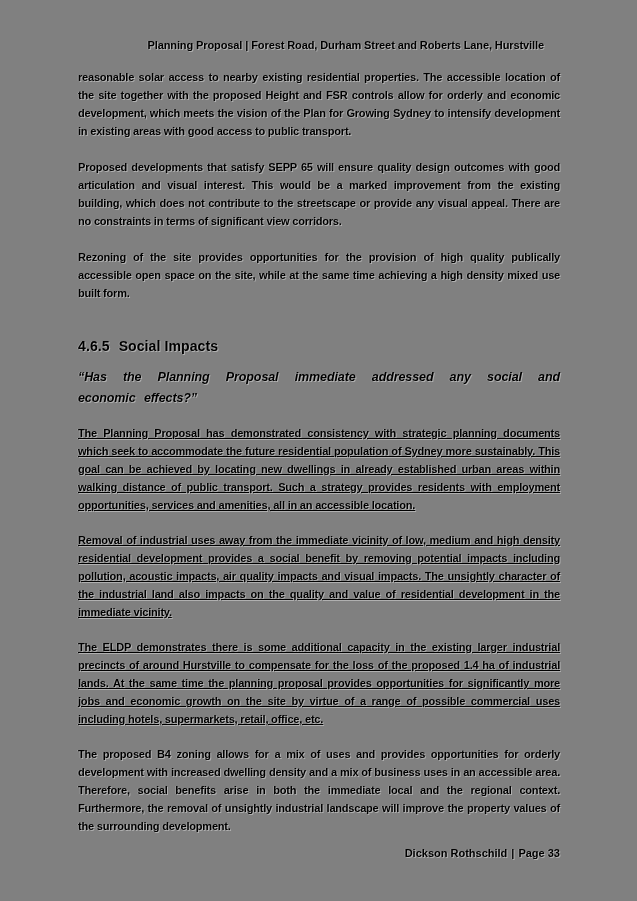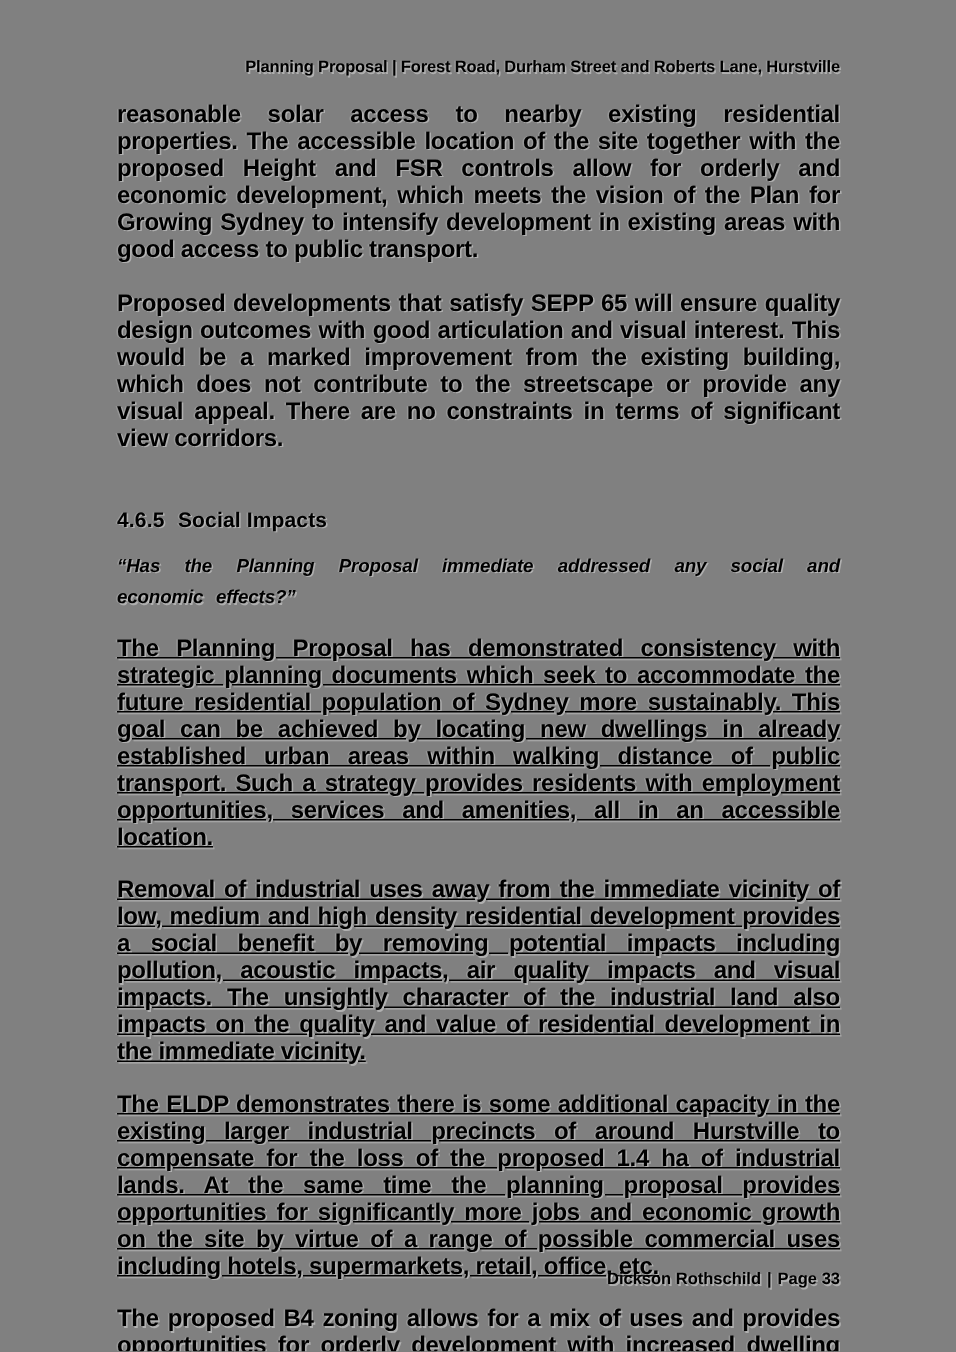--- a/index.html
+++ b/index.html
@@ -18,25 +18,25 @@
     overflow: hidden;
   }
   .txt {
     font-weight: 700;
     
     text-shadow: 1px 1px 0 rgba(255,255,255,0.38), -1px 0 0 rgba(255,255,255,0.18);
   }
   .doc-header {
     font-size: 11px; line-height: 14px;
     text-align: right;
-    margin: 0 0 16px 0;
+    margin: 0 16px 16px 0;
     letter-spacing: -0.1px;
   }
   p.body-par {
-    font-size: 16px; line-height: 18px;
+    font-size: 11px; line-height: 18px;
     text-align: justify;
     margin: 0 0 18px 0;
     letter-spacing: -0.2px;
   }
   p.last-par { margin-bottom: 0; }
   .section-heading {
     font-size: 14px; line-height: 16px;
     margin: 36px 0 13px 0;
     letter-spacing: 0.1px;
   }
@@ -65,20 +65,21 @@
 <body>
 
 <div class="page">
 
   <div class="doc-header txt">Planning Proposal | Forest Road, Durham Street and Roberts Lane, Hurstville</div>
 
   <p class="body-par txt">reasonable solar access to nearby existing residential properties.  The accessible location of the site together with the proposed Height and FSR controls allow for orderly and economic development, which meets the vision of the Plan for Growing Sydney to intensify development in existing areas with good access to public transport.</p>
 
   <p class="body-par txt">Proposed developments that satisfy SEPP 65 will ensure quality design outcomes with good articulation and visual interest. This would be a marked improvement from the existing building, which does not contribute to the streetscape or provide any visual appeal.   There are no constraints in terms of significant view corridors.</p>
 
+  <p class="body-par last-par txt">Rezoning of the site provides opportunities for the provision of high quality publically accessible open space on the site, while at the same time achieving a high density mixed use built form.</p>
 
   <div class="section-heading txt">
     <span class="num">4.6.5</span><span>Social Impacts</span>
   </div>
 
   <p class="quote txt">“Has the Planning Proposal immediate addressed any social and economic effects?”</p>
 
   <p class="body-par p4 txt">The Planning Proposal has demonstrated consistency with strategic planning documents which seek to accommodate the future residential population of Sydney more sustainably.  This goal can be achieved by locating new dwellings in already established urban areas within walking distance of public transport. Such a strategy provides residents with employment opportunities, services and amenities, all in an accessible location.</p>
 
   <p class="body-par p5 txt">Removal of industrial uses away from the immediate vicinity of low, medium and high density residential development provides a social benefit by removing potential impacts including pollution, acoustic impacts, air quality impacts and visual impacts.  The unsightly character of the industrial land also impacts on the quality and value of residential development in the immediate vicinity.</p>

